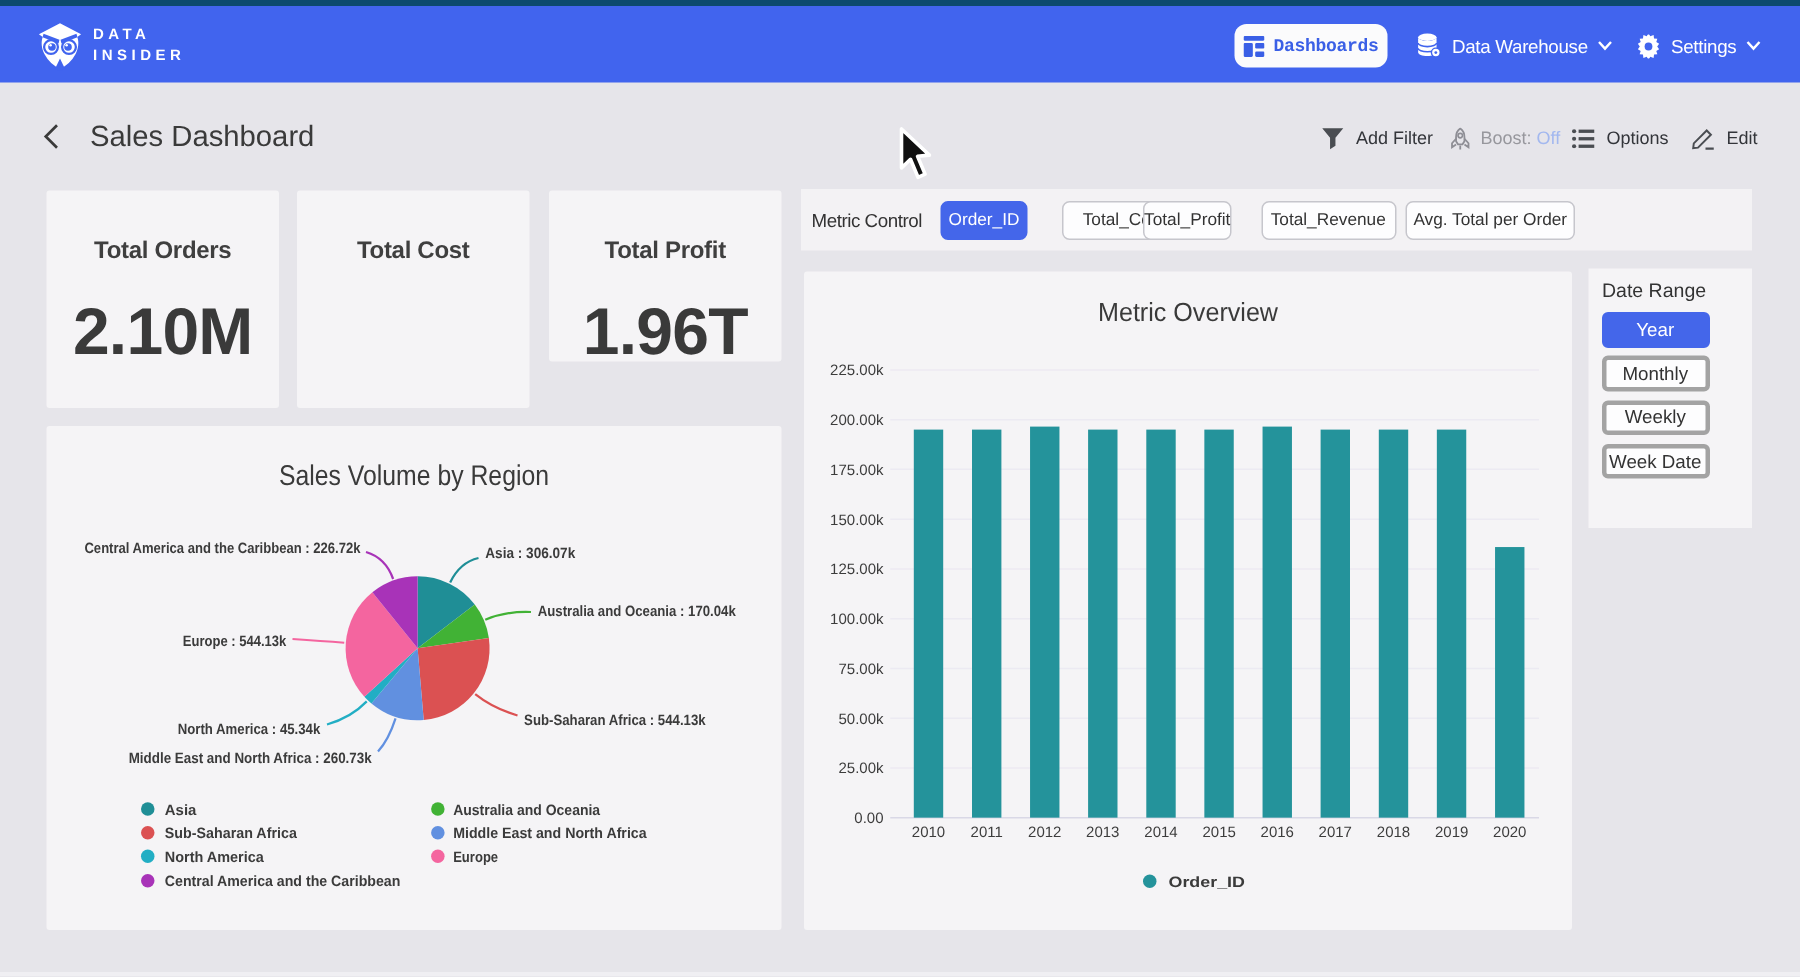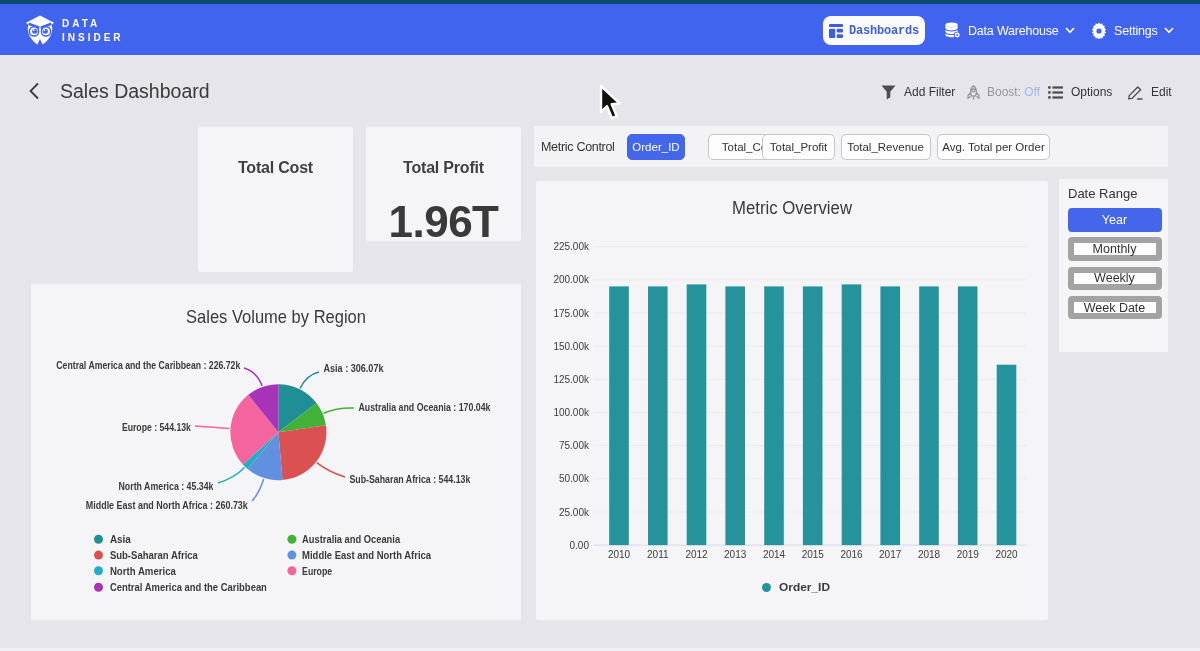--- a/index.html
+++ b/index.html
@@ -16,21 +16,21 @@
 .kpi-t { position:absolute; width:100%; top:50px; text-align:center; font-size:16px; font-weight:bold; color:#3f3f3f; letter-spacing:-0.2px;}
 .kpi-v { position:absolute; width:100%; top:76px; text-align:center; font-size:44px; font-weight:bold; color:#3a3a3a; letter-spacing:-0.5px;}
 .plab { font-size:10px; font-weight:bold; fill:#3b3b3b; }
 .ax { font-size:10px; fill:#3c3c3c; }
 .mbar { position:absolute; left:534px; top:126px; width:634px; height:41px; background:#f3f2f4; }
 .mlabel { position:absolute; left:7px; top:0; height:41px; display:flex; align-items:center; font-size:12.5px; color:#333; letter-spacing:-0.3px; }
 .mbtn { position:absolute; top:8px; height:26px; background:#fdfdfe; border:1px solid #c6c6cc; border-radius:5px; display:flex; align-items:center; justify-content:center; font-size:11.5px; color:#333; }
 .mbtn.sel { background:#4466ea; border-color:#4466ea; color:#fff; }
 .dpanel { position:absolute; left:1059px; top:179px; width:109px; height:173px; background:#f5f4f6; }
 .dtitle { position:absolute; left:9px; top:7px; font-size:13px; color:#333; }
-.dbtn { position:absolute; left:8.5px; width:94px; height:23.6px; background:#fdfdfe; border:6px solid #a3a3a3; border-radius:4px; display:flex; align-items:center; justify-content:center; font-size:12.5px; color:#333; }
+.dbtn { position:absolute; left:8.5px; width:72px; height:23.6px; background:#fdfdfe; border:3px solid #a3a3a3; border-radius:4px; display:flex; align-items:center; justify-content:center; font-size:12.5px; color:#333; }
 .dbtn.sel { background:#4466ea; border-color:#4466ea; color:#fff; }
 .botstrip { position:absolute; left:0; top:648px; width:1200px; height:3px; background:#f0eff3; }
 </style></head>
 <body>
 <div id="root">
 <div class="nav">
 <svg width="30" height="32" viewBox="0 0 32 34" style="position:absolute;left:25px;top:11px">
 <path d="M16 0.5 L31 8.3 28.3 10.3 C29.6 13.8 29.2 18.4 27 22.5 24.4 27.3 20.6 30.6 16 33.2 11.4 30.6 7.6 27.3 5 22.5 2.8 18.4 2.4 13.8 3.7 10.3 L1 8.3 Z" fill="#fff"></path>
 <path d="M4.3 8.0 L15.6 12.2 15.0 14.8 3.6 10.5 Z" fill="#4164ee"></path>
 <path d="M27.7 8.0 L16.4 12.2 17.0 14.8 28.4 10.5 Z" fill="#4164ee"></path>
@@ -88,20 +88,24 @@
           <rect x="4.4" y="5.4" width="10.6" height="2.2" fill="#4a4d52"></rect>
 <circle cx="1.4" cy="11.5" r="1.4" fill="#4a4d52"></circle>
           <rect x="4.4" y="10.4" width="10.6" height="2.2" fill="#4a4d52"></rect>
 </svg>Options</div>
 <div class="hitem" style="left:1128px"><svg width="15" height="15" viewBox="0 0 15 15" style="margin-right:8px">
 <path d="M1.2 10.6 L9.8 2 12.6 4.8 4 13.4 0.8 13.8 Z" fill="none" stroke="#4a4d52" stroke-width="1.3"></path>
 <path d="M9 14 H14.5" stroke="#4a4d52" stroke-width="1.5"></path>
 </svg>Edit</div>
 </div>
 
+<div class="card" style="left:31px;top:127px;width:155px;height:145px">
+      <div class="kpi-t" style="top:32px">Total Orders</div>
+      <div class="kpi-v" style="top:70px">2.10M</div>
+    </div>
 <div class="card" style="left:198px;top:127px;width:155px;height:145px">
       <div class="kpi-t" style="top:32px">Total Cost</div>
     </div>
 <div class="card" style="left:366px;top:127px;width:155px;height:114px">
       <div class="kpi-t" style="top:32px">Total Profit</div>
       <div class="kpi-v" style="top:70px">1.96T</div>
     </div>
 
 <div class="card" style="left:31px;top:284px;width:490px;height:336px">
 <svg width="490" height="336" viewBox="0 0 490 336" style="position:absolute;left:0;top:0">
@@ -141,21 +145,21 @@
         <text x="271.1" y="274.8" textLength="129" lengthAdjust="spacingAndGlyphs" class="plab">Middle East and North Africa</text>
 <circle cx="260.9" cy="286.8" r="4.5" fill="#F4659F"></circle>
         <text x="271.1" y="290.5" textLength="30" lengthAdjust="spacingAndGlyphs" class="plab">Europe</text>
 </svg>
 </div>
 
 <div class="mbar">
 <div class="mlabel">Metric Control</div>
 <div class="mbtn sel" style="left:93px;width:58px">Order_ID</div>
 <div class="mbtn" style="left:174px;width:82px">Total_Cost</div>
-<div class="mbtn" style="left:228px;width:73px">Total_Profit</div>
+<div class="mbtn" style="left:228px;width:59px">Total_Profit</div>
 <div class="mbtn" style="left:306.5px;width:90px">Total_Revenue</div>
 <div class="mbtn" style="left:403px;width:113px">Avg. Total per Order</div>
 
 </div>
 
 <div class="card" style="left:536px;top:181px;width:512px;height:439px">
 <svg width="512" height="439" viewBox="0 0 512 439" style="position:absolute;left:0;top:0">
 <text x="256" y="33" text-anchor="middle" textLength="120" lengthAdjust="spacingAndGlyphs" style="font-size:17.5px;fill:#3a3a3a">Metric Overview</text>
 <line x1="57.5" y1="65.6" x2="490" y2="65.6" stroke="#eceaf2" stroke-width="1"></line>
 <text x="53" y="69.2" text-anchor="end" class="ax">225.00k</text>

